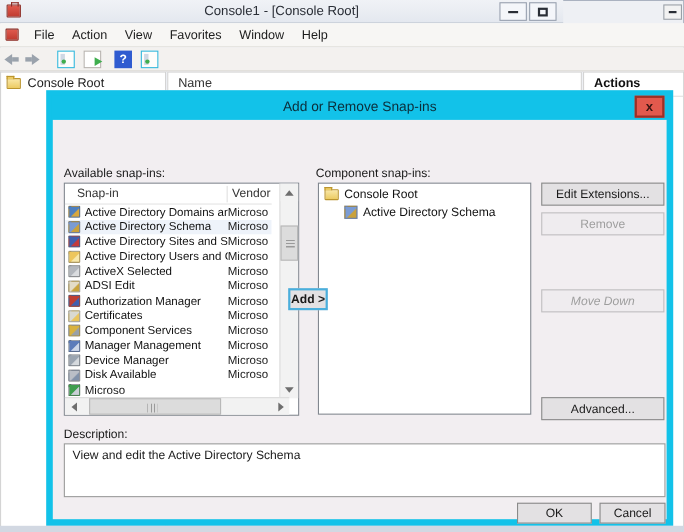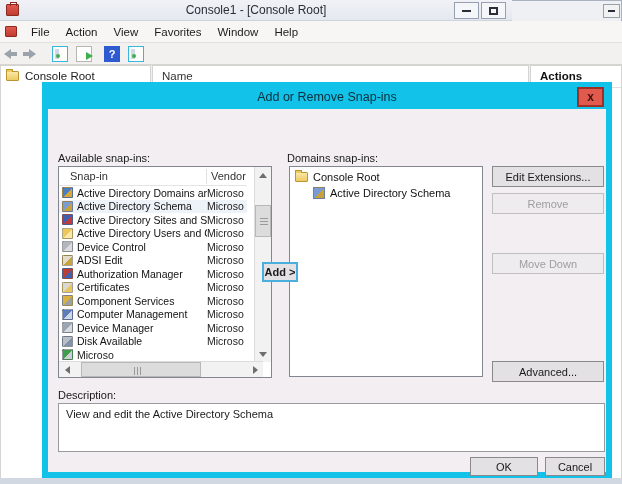--- a/index.html
+++ b/index.html
@@ -209,21 +209,21 @@
 
   <div class="dialog">
     <div class="dlg-titlebar">
       <div class="dlg-title">Add or Remove Snap-ins</div>
       <div class="dlg-close">x</div>
     </div>
     <div class="dlg-body">
 
 
       <div class="dlg-label" style="left:10px; top:42px;">Available snap-ins:</div>
-      <div class="dlg-label" style="left:239px; top:42px;">Domains snap-ins:</div>
+      <div class="dlg-label" style="left:239px; top:42px;">Component snap-ins:</div>
 
       <div class="listbox">
         <div class="lb-header">
           <span class="c1">Snap-in</span>
           <span class="sep"></span>
           <span class="c2">Vendor</span>
         </div>
         <div class="lb-rows">
 
         <div class="lb-row">
@@ -241,21 +241,21 @@
               <span class="lbl">Active Directory Sites and Ser...</span>
               <span class="ven">Microso</span>
             </div>
             <div class="lb-row">
               <span class="li-icon" style="background: linear-gradient(135deg, rgb(237, 198, 92) 55%, rgb(247, 232, 171) 55%);"></span>
               <span class="lbl">Active Directory Users and Co...</span>
               <span class="ven">Microso</span>
             </div>
             <div class="lb-row">
               <span class="li-icon" style="background: linear-gradient(135deg, rgb(179, 183, 189) 55%, rgb(218, 220, 223) 55%);"></span>
-              <span class="lbl">Device Control</span>
+              <span class="lbl">ActiveX Selected</span>
               <span class="ven">Microso</span>
             </div>
             <div class="lb-row">
               <span class="li-icon" style="background: linear-gradient(135deg, rgb(227, 220, 201) 55%, rgb(201, 164, 63) 55%);"></span>
               <span class="lbl">ADSI Edit</span>
               <span class="ven">Microso</span>
             </div>
             <div class="lb-row">
               <span class="li-icon" style="background: linear-gradient(135deg, rgb(191, 62, 50) 55%, rgb(64, 96, 176) 55%);"></span>
               <span class="lbl">Authorization Manager</span>
@@ -266,21 +266,21 @@
               <span class="lbl">Certificates</span>
               <span class="ven">Microso</span>
             </div>
             <div class="lb-row">
               <span class="li-icon" style="background: linear-gradient(135deg, rgb(217, 178, 63) 55%, rgb(152, 160, 169) 55%);"></span>
               <span class="lbl">Component Services</span>
               <span class="ven">Microso</span>
             </div>
             <div class="lb-row">
               <span class="li-icon" style="background: linear-gradient(135deg, rgb(92, 124, 186) 55%, rgb(205, 215, 232) 55%);"></span>
-              <span class="lbl">Computer Management</span>
+              <span class="lbl">Manager Management</span>
               <span class="ven">Microso</span>
             </div>
             <div class="lb-row">
               <span class="li-icon" style="background: linear-gradient(135deg, rgb(155, 165, 177) 55%, rgb(214, 218, 222) 55%);"></span>
               <span class="lbl">Device Manager</span>
               <span class="ven">Microso</span>
             </div>
             <div class="lb-row">
               <span class="li-icon" style="background: linear-gradient(135deg, rgb(186, 190, 198) 55%, rgb(130, 146, 170) 55%);"></span>
               <span class="lbl">Disk Available</span>
@@ -326,21 +326,21 @@
 
         <div class="tb-row child">
               <span class="schema-icon"></span>
               <span>Active Directory Schema</span>
             </div>
           </div>
       </div>
 
       <div class="btn sidebtn" style="top:56px;">Edit Extensions...</div>
       <div class="btn sidebtn disabled" style="top:83px;">Remove</div>
-      <div class="btn sidebtn disabled" style="top:143px;">Move Down</div>
+      <div class="btn sidebtn disabled" style="top:153px;font-style:italic;">Move Down</div>
       <div class="btn sidebtn" style="top:251px;">Advanced...</div>
 
       <div class="dlg-label" style="left:10px; top:279px;">Description:</div>
       <div class="descbox">View and edit the Active Directory Schema</div>
 
       <div class="btn" style="left:422px; top:347px; width:68px; height:19px;">OK</div>
       <div class="btn" style="left:497px; top:347px; width:60px; height:19px;">Cancel</div>
 
     </div>
   </div>

